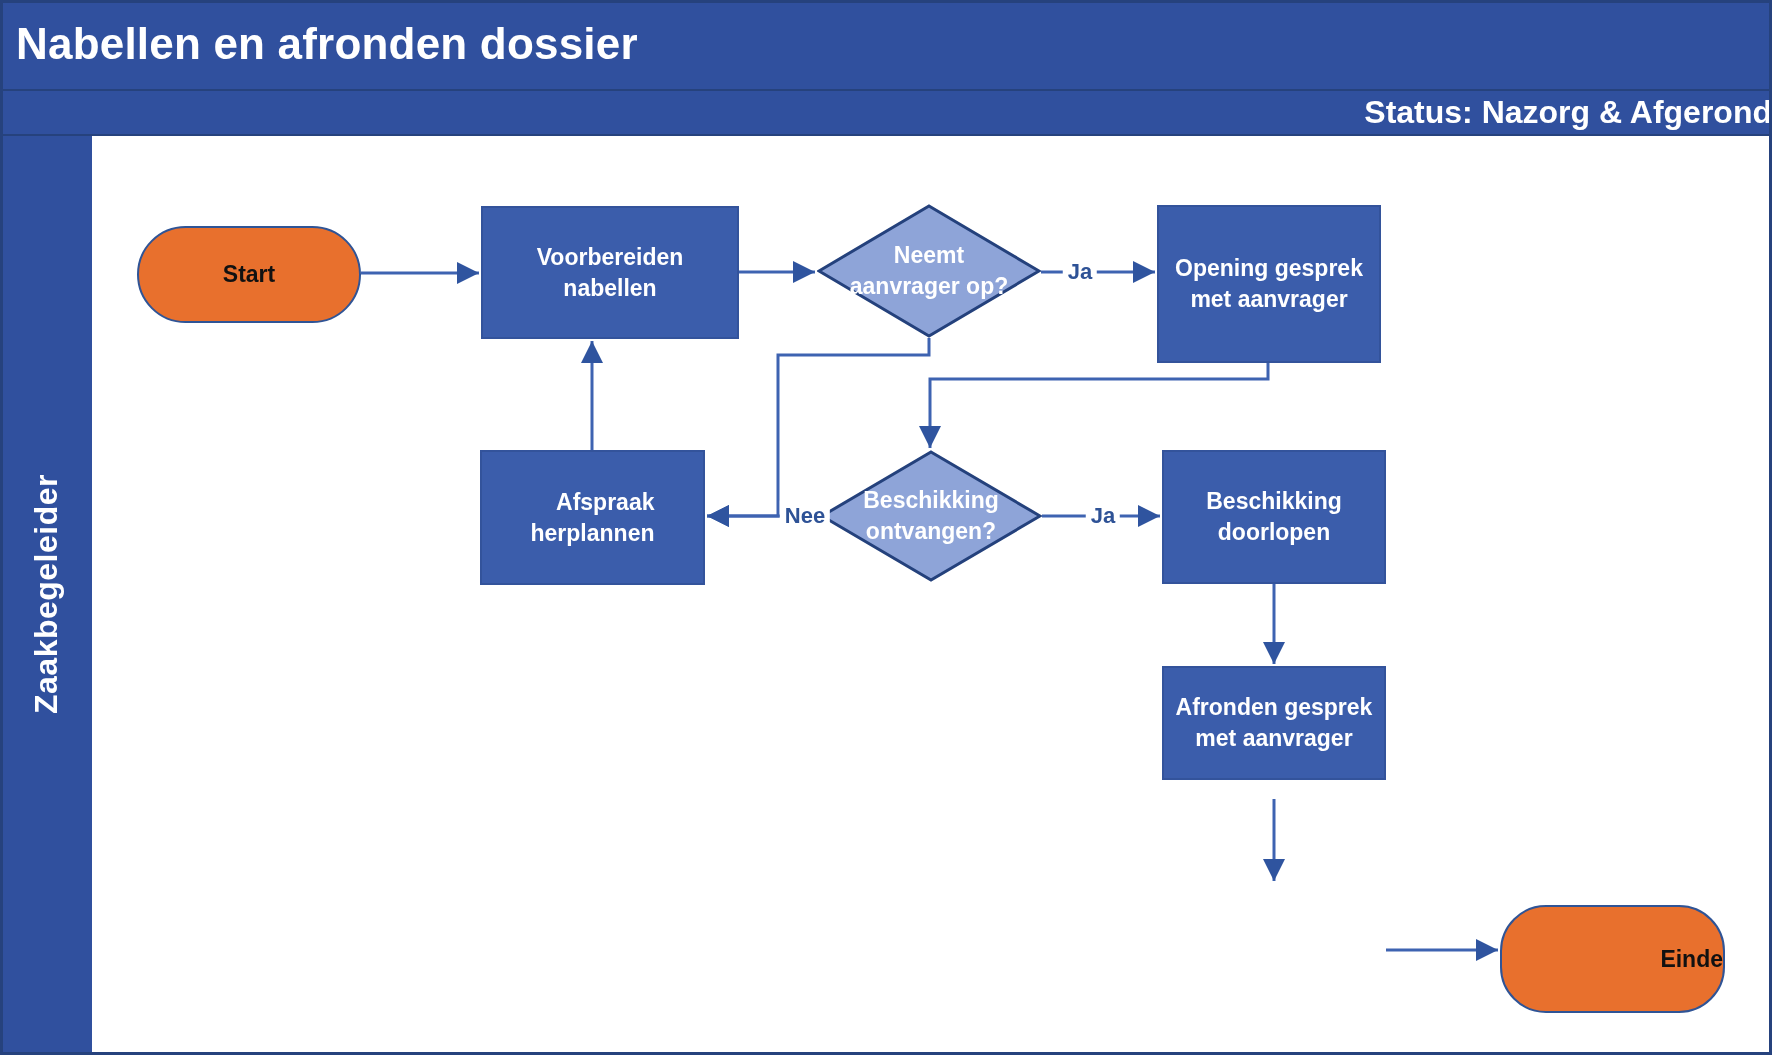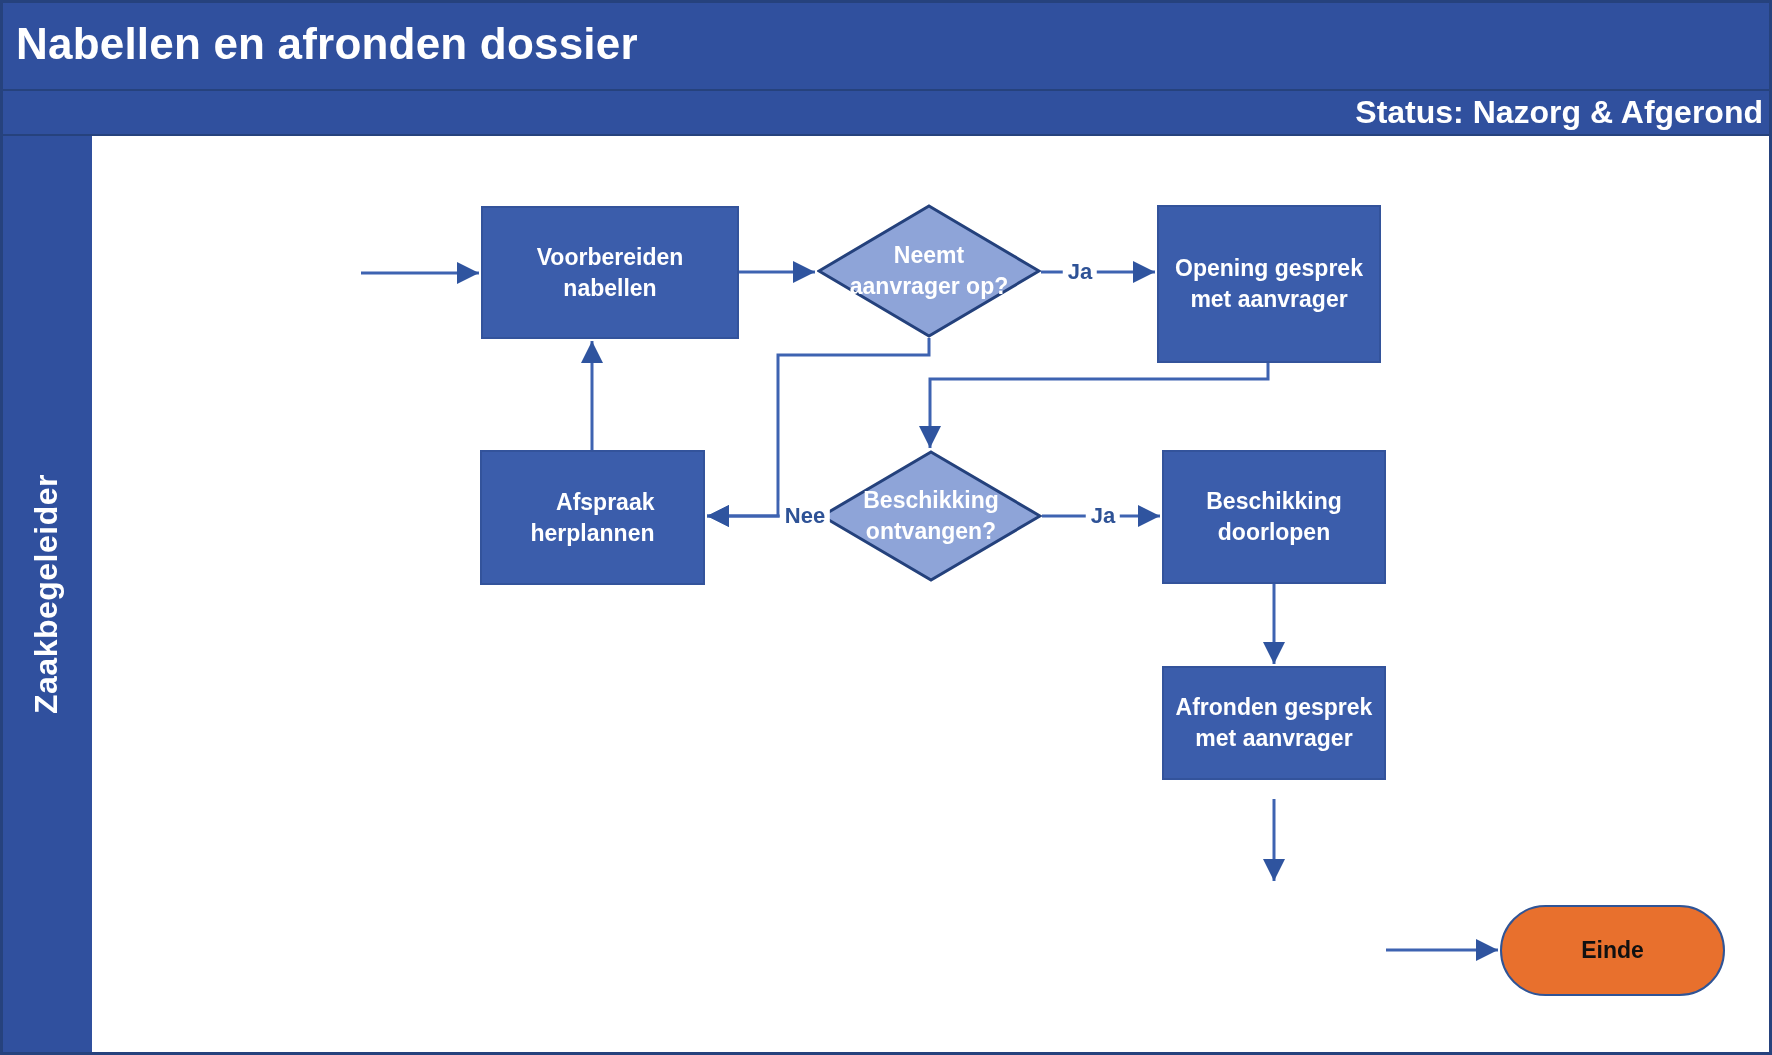--- a/index.html
+++ b/index.html
@@ -24,21 +24,21 @@
     padding-bottom: 2px;
   }
   .band-status {
     position: absolute; left: 0; top: 91px; width: 1772px; height: 45px;
     background: var(--band-blue); box-sizing: border-box;
     border-bottom: 2px solid var(--frame-border);
     display: flex; align-items: center; justify-content: flex-end;
   }
   .band-status .status-text {
     color: #ffffff; font-size: 32px; font-weight: bold;
-    padding-right: 9px; line-height: 1; padding-bottom: 2px;
+    line-height: 1; padding-bottom: 2px;
   }
 
   
   .lane-label {
     position: absolute; left: 0; top: 136px; width: 92px; height: 916px;
     background: var(--band-blue);
     display: flex; align-items: center; justify-content: center;
   }
   .lane-label .vtext {
     writing-mode: vertical-rl; transform: rotate(180deg);
@@ -119,20 +119,23 @@
       <path d="M 929 338 V 355 H 778 V 516 H 707" marker-end="url(#arrow)"></path>
       <path d="M 820 516 H 707" marker-end="url(#arrow)"></path>
       <path d="M 1268 338 V 379 H 930 V 448" marker-end="url(#arrow)"></path>
       <path d="M 1042 516 H 1160" marker-end="url(#arrow)"></path>
       <path d="M 592 450 V 341" marker-end="url(#arrow)"></path>
       <path d="M 1274 584 V 664" marker-end="url(#arrow)"></path>
       <path d="M 1274 799 V 881" marker-end="url(#arrow)"></path>
       <path d="M 1386 950 H 1498" marker-end="url(#arrow)"></path>
     </svg>
 
+    <div class="shape stadium start" style="left:137px; top:226px; width:224px; height:97px;">
+      <span class="shape-label">Start</span>
+    </div>
 
     <div class="shape process" style="left:481px; top:206px; width:258px; height:133px;">
       <span class="shape-label">Voorbereiden
 nabellen</span>
     </div>
 
     <div class="shape diamond" style="left:817px; top:204px; width:224px; height:134px;">
       <svg viewBox="0 0 224 134" preserveAspectRatio="none">
         <polygon points="112,2 222,67 112,132 2,67"></polygon>
       </svg>
@@ -162,21 +165,21 @@
       <span class="shape-label">Beschikking
 doorlopen</span>
     </div>
 
     <div class="shape process" style="left:1162px; top:666px; width:224px; height:114px;">
       <span class="shape-label">Afronden gesprek
 met aanvrager</span>
     </div>
 
 
-    <div class="shape stadium einde" style="left:1500px; top:905px; width:225px; height:91px;">
+    <div class="shape stadium einde" style="left:1500px; top:905px; width:225px; height:108px;justify-content:flex-end;">
       <span class="shape-label">Einde</span>
     </div>
 
     <div class="edge-label" style="left:1080px; top:272px;">Ja</div>
     <div class="edge-label" style="left:1103px; top:516px;">Ja</div>
     <div class="edge-label" style="left:805px; top:516px;">Nee</div>
 
   </div>
 
   <div class="frame-border"></div>

